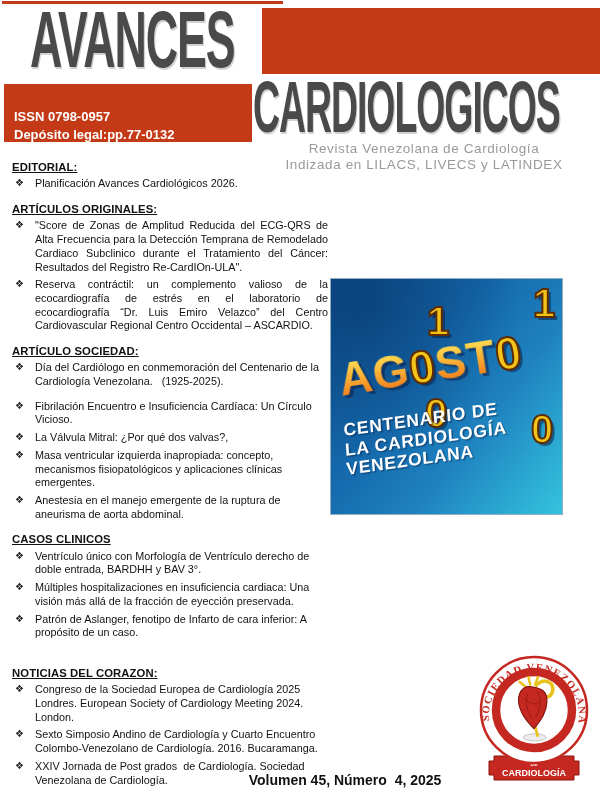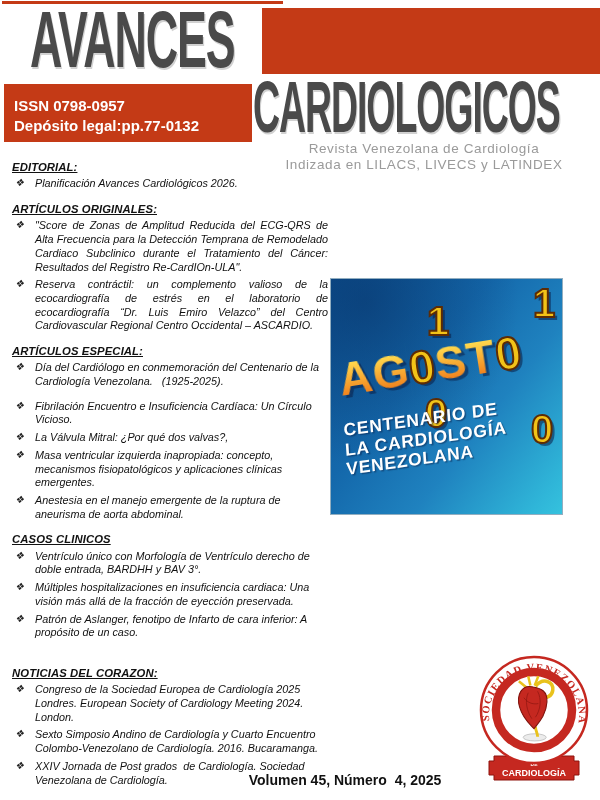--- a/index.html
+++ b/index.html
@@ -4,32 +4,32 @@
 <style>
   html,body{margin:0;padding:0;}
   body{
     width:600px;height:800px;position:relative;background:#ffffff;overflow:hidden;
     font-family:"Liberation Sans", sans-serif;color:#1a1a1a;
   }
   
   .topline{position:absolute;left:2px;top:1px;width:281px;height:3px;background:#C43A16;}
   .red-block-tr{position:absolute;left:262px;top:8px;right:0;height:66px;background:#C43A16;}
   .red-block-issn{position:absolute;left:4px;top:84px;width:248px;height:58px;background:#C43A16;
-    color:#fff;font-weight:bold;font-size:15px;line-height:1.35;padding:12px 0 0 10px;box-sizing:border-box;}
+    color:#fff;font-weight:bold;font-size:13px;line-height:1.35;padding:24px 0 0 10px;box-sizing:border-box;}
   .title1{position:absolute;left:30px;top:-6px;font-size:80px;font-weight:bold;color:#4A4A4A;
     transform:scaleX(0.56);transform-origin:left top;letter-spacing:-2px;white-space:nowrap;
     text-shadow:2px 2px 0 rgba(0,0,0,0.18);z-index:3;}
   .title2{position:absolute;left:253px;top:66px;font-size:72px;font-weight:bold;color:#4A4A4A;
     transform:scaleX(0.52);transform-origin:left top;letter-spacing:-2px;white-space:nowrap;
     text-shadow:2px 2px 0 rgba(0,0,0,0.18);z-index:3;}
   .subtitle{position:absolute;left:250px;top:141px;width:348px;text-align:center;
     color:#9A9A9A;font-size:13.5px;line-height:1.16;letter-spacing:0.6px;}
   
   .toc{position:absolute;left:12px;top:160px;width:316px;font-size:10.8px;line-height:1.27;color:#111;}
-  .sec{margin-bottom:11px;font-style:italic;}
+  .sec{margin-bottom:11px;}
   .sec-title{font-weight:bold;font-size:11.3px;text-decoration:underline;margin-bottom:3px;letter-spacing:0.1px;}
   .item{display:flex;margin-bottom:4px;}
   .item .bl{flex:0 0 20px;font-size:10px;color:#222;padding-left:3px;}
   .item .tx{flex:1;}
   .just .tx{text-align:justify;}
   .sec-noticias{margin-top:26px;}
   
   .poster{position:absolute;left:330px;top:278px;width:233px;height:237px;
     border:1px solid #92aec0;box-sizing:border-box;overflow:hidden;
     background:
@@ -85,21 +85,21 @@
       <span class="bl">❖</span>
       <span class="tx">"Score de Zonas de Amplitud Reducida del ECG-QRS de Alta Frecuencia para la Detección Temprana de Remodelado Cardiaco Subclinico durante el Tratamiento del Cáncer: Resultados del Registro Re-CardIOn-ULA".</span>
     </div>
     <div class="item just">
       <span class="bl">❖</span>
       <span class="tx">Reserva contráctil: un complemento valioso de la ecocardiografía de estrés en el laboratorio de ecocardiografía “Dr. Luis Emiro Velazco” del Centro Cardiovascular Regional Centro Occidental – ASCARDIO.</span>
     </div>
   </div>
 
   <div class="sec">
-    <div class="sec-title">ARTÍCULOS ESPECIAL:</div>
+    <div class="sec-title">ARTÍCULO SOCIEDAD:</div>
     <div class="item">
       <span class="bl">❖</span>
       <span class="tx">Día del Cardiólogo en conmemoración del Centenario de la Cardiología Venezolana.&nbsp;&nbsp; (1925-2025).</span>
     </div>
   </div>
 
   <div class="sec">
     <div class="item">
       <span class="bl">❖</span>
       <span class="tx">Fibrilación Encuentro e Insuficiencia Cardíaca: Un Círculo Vicioso.</span>

